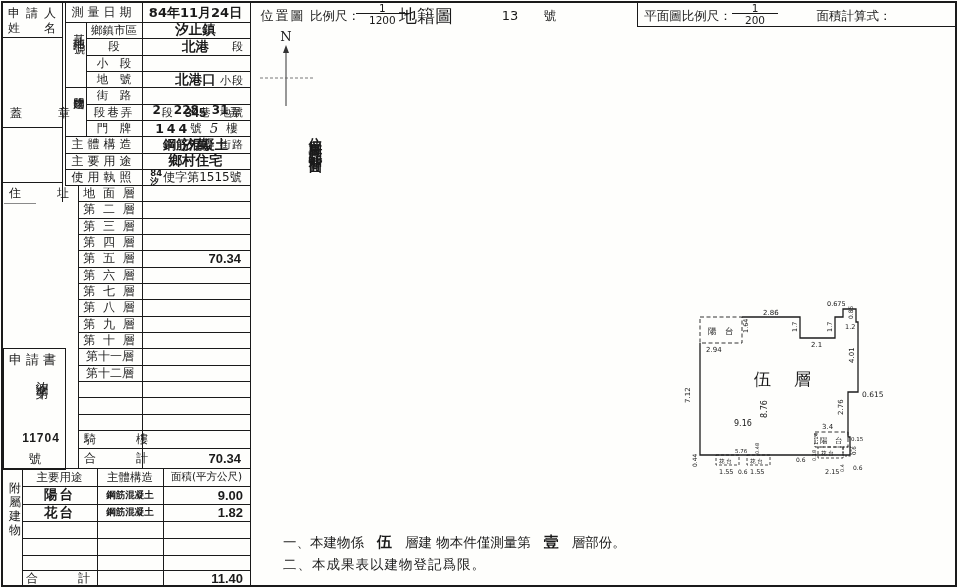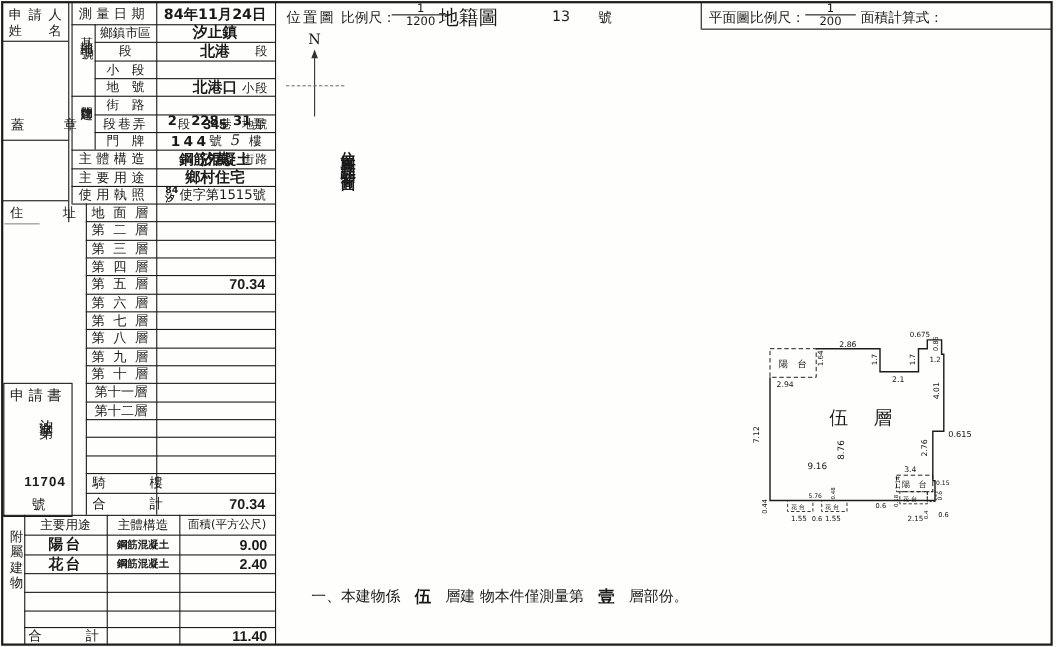--- a/index.html
+++ b/index.html
@@ -195,40 +195,40 @@
   <div class="cell fs11" style="left:22px;top:468px;width:75px;height:18px">主要用途</div>
   <div class="cell fs11" style="left:97px;top:468px;width:66px;height:18px">主體構造</div>
   <div class="cell" style="left:163px;top:468px;width:87px;height:18px;font-size:10.5px">面積(平方公尺)</div>
 
   <div class="cell b fs14 ls2" style="left:22px;top:486px;width:75px;height:18px">陽台</div>
   <div class="cell b" style="left:97px;top:486px;width:66px;height:18px;font-size:9.5px">鋼筋混凝土</div>
   <div class="cell r b mono fs13" style="left:163px;top:486px;width:80px;height:18px">9.00</div>
 
   <div class="cell b fs14 ls2" style="left:22px;top:504px;width:75px;height:17px">花台</div>
   <div class="cell b" style="left:97px;top:504px;width:66px;height:17px;font-size:9.5px">鋼筋混凝土</div>
-  <div class="cell r b mono fs13" style="left:163px;top:504px;width:80px;height:17px">2.40</div>
+  <div class="cell r b mono fs13" style="left:163px;top:504px;width:80px;height:17px">1.82</div>
 
   <div class="cell" style="left:26px;top:570px;width:66px;height:16px;letter-spacing:14px;justify-content:flex-start">合　計</div>
   <div class="cell r b mono fs13" style="left:163px;top:570px;width:80px;height:16px">11.40</div>
 
   <div class="cell fs13 ls2" style="left:260px;top:8px;width:46px;height:16px">位置圖</div>
   <div class="cell" style="left:309px;top:8px;width:52px;height:16px;font-size:12.5px">比例尺：</div>
   <div class="frac" style="left:356px;top:3px">
     <span class="fn">1</span>
     <span class="fd">1200</span>
   </div>
   <div class="cell" style="left:405px;top:8px;width:42px;height:16px;font-size:18px">地籍圖</div>
   <div class="cell fs13" style="left:500px;top:7px;width:20px;height:16px">13</div>
   <div class="cell" style="left:542px;top:8px;width:16px;height:16px;font-size:12.5px">號</div>
   <div class="cell" style="left:642px;top:8px;width:92px;height:16px;font-size:12.5px">平面圖比例尺：</div>
   <div class="frac" style="left:732px;top:3px">
     <span class="fn">1</span>
     <span class="fd">200</span>
   </div>
-  <div class="cell" style="left:778px;top:8px;width:84px;height:16px;font-size:12.5px">面積計算式：</div>
+  <div class="cell" style="left:812px;top:8px;width:84px;height:16px;font-size:12.5px">面積計算式：</div>
 
   <div class="cell" style="left:278px;top:28px;width:16px;height:16px;font-size:13px;font-family:'DejaVu Serif',serif">N</div>
   <svg style="position:absolute;left:258px;top:44px" width="64" height="66" viewBox="0 0 64 66">
     <line x1="28" y1="8" x2="28" y2="62" stroke="#333" stroke-width="1"></line>
     <polygon points="28,1 25,9 31,9" fill="#333"></polygon>
     <line x1="2" y1="34" x2="56" y2="34" stroke="#555" stroke-width="0.8" stroke-dasharray="3,2"></line>
   </svg>
 
   <div class="vtext" style="left:307px;top:126px;height:130px;font-size:13.5px;font-weight:bold;letter-spacing:4px">位置圖詳如背面</div>
 
@@ -276,21 +276,22 @@
     <text x="55" y="158" font-size="5.5">5.76</text>
     <text x="79" y="159" font-size="5" transform="rotate(-90 79 159)">0.48</text>
     <text x="116" y="167" font-size="6">0.6</text>
     <text x="136" y="166" font-size="5" transform="rotate(-90 136 166)">0.18</text>
     <text x="145" y="179" font-size="6.5">2.15</text>
     <text x="164" y="177" font-size="5" transform="rotate(-90 164 177)">0.4</text>
     <text x="173" y="175" font-size="6">0.6</text>
   </svg>
 
 
-  <div style="position:absolute;left:283px;top:533px;font-size:13.5px;display:flex;align-items:flex-start">
+  <div style="position:absolute;left:283px;top:533px;font-size:13.5px;display:flex;align-items:flex-end">
     <span>一、本建物係</span>
     <span class="bignum">伍</span>
     <span>層建 物本件僅測量第</span>
     <span class="bignum">壹</span>
     <span>層部份。</span>
   </div>
+  <div style="position:absolute;left:283px;top:556px;font-size:13.5px;letter-spacing:1px">二、本成果表以建物登記爲限。</div>
 
 </div>
 
 </body></html>

